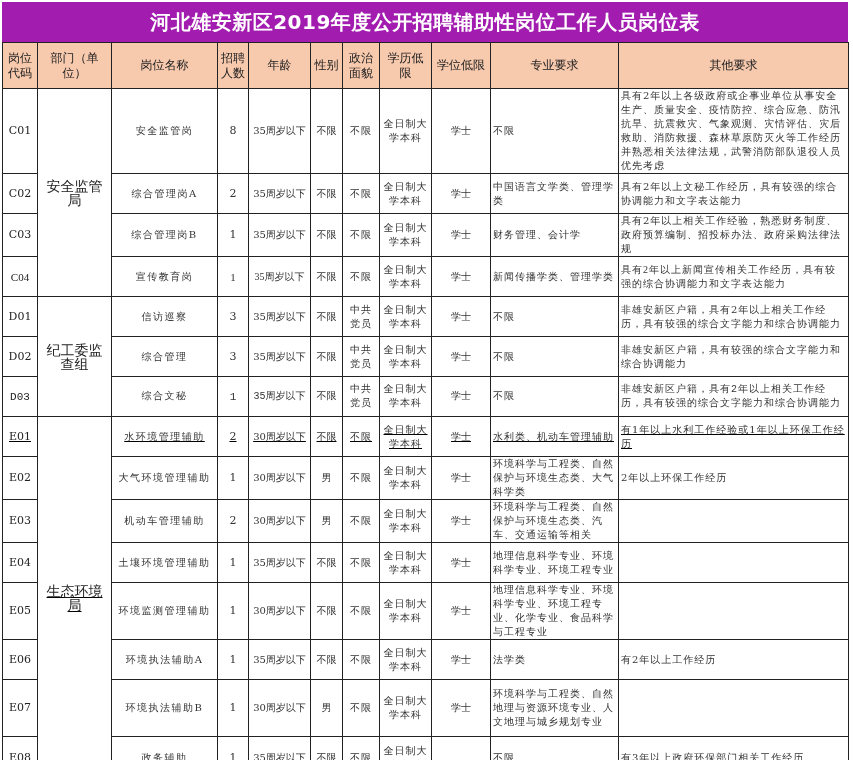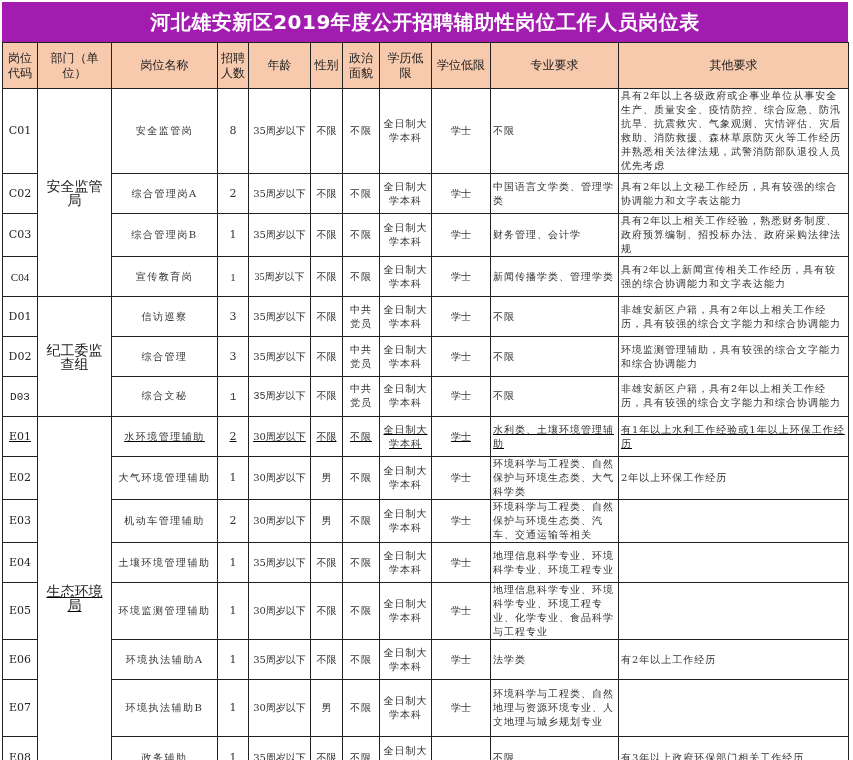--- a/index.html
+++ b/index.html
@@ -128,21 +128,21 @@
         <tr style="height: 40px;">
           <td class="code">D02</td>
           <td class="name">综合管理</td>
           <td class="num">3</td>
           <td>35周岁以下</td>
           <td>不限</td>
           <td class="edu">中共党员</td>
           <td class="edu">全日制大学本科</td>
           <td>学士</td>
           <td class="left">不限</td>
-          <td class="left">环境监测管理辅助，具有较强的综合文字能力和综合协调能力</td>
+          <td class="left">非雄安新区户籍，具有较强的综合文字能力和综合协调能力</td>
         </tr>
         <tr style="height: 40px; font-family: Liberation Mono, monospace;">
           <td class="code">D03</td>
           <td class="name">综合文秘</td>
           <td class="num">1</td>
           <td>35周岁以下</td>
           <td>不限</td>
           <td class="edu">中共党员</td>
           <td class="edu">全日制大学本科</td>
           <td>学士</td>
@@ -152,21 +152,21 @@
         <tr style="height: 40px; text-decoration: underline;">
           <td class="code">E01</td>
           <td class="dept" rowspan="8">生态环境局</td>
           <td class="name">水环境管理辅助</td>
           <td class="num">2</td>
           <td>30周岁以下</td>
           <td>不限</td>
           <td class="edu">不限</td>
           <td class="edu">全日制大学本科</td>
           <td>学士</td>
-          <td class="left">水利类、土壤环境管理辅助</td>
+          <td class="left">水利类、机动车管理辅助</td>
           <td class="left">有1年以上水利工作经验或1年以上环保工作经历</td>
         </tr>
         <tr style="height: 40px;">
           <td class="code">E02</td>
           <td class="name">大气环境管理辅助</td>
           <td class="num">1</td>
           <td>30周岁以下</td>
           <td>男</td>
           <td class="edu">不限</td>
           <td class="edu">全日制大学本科</td>

